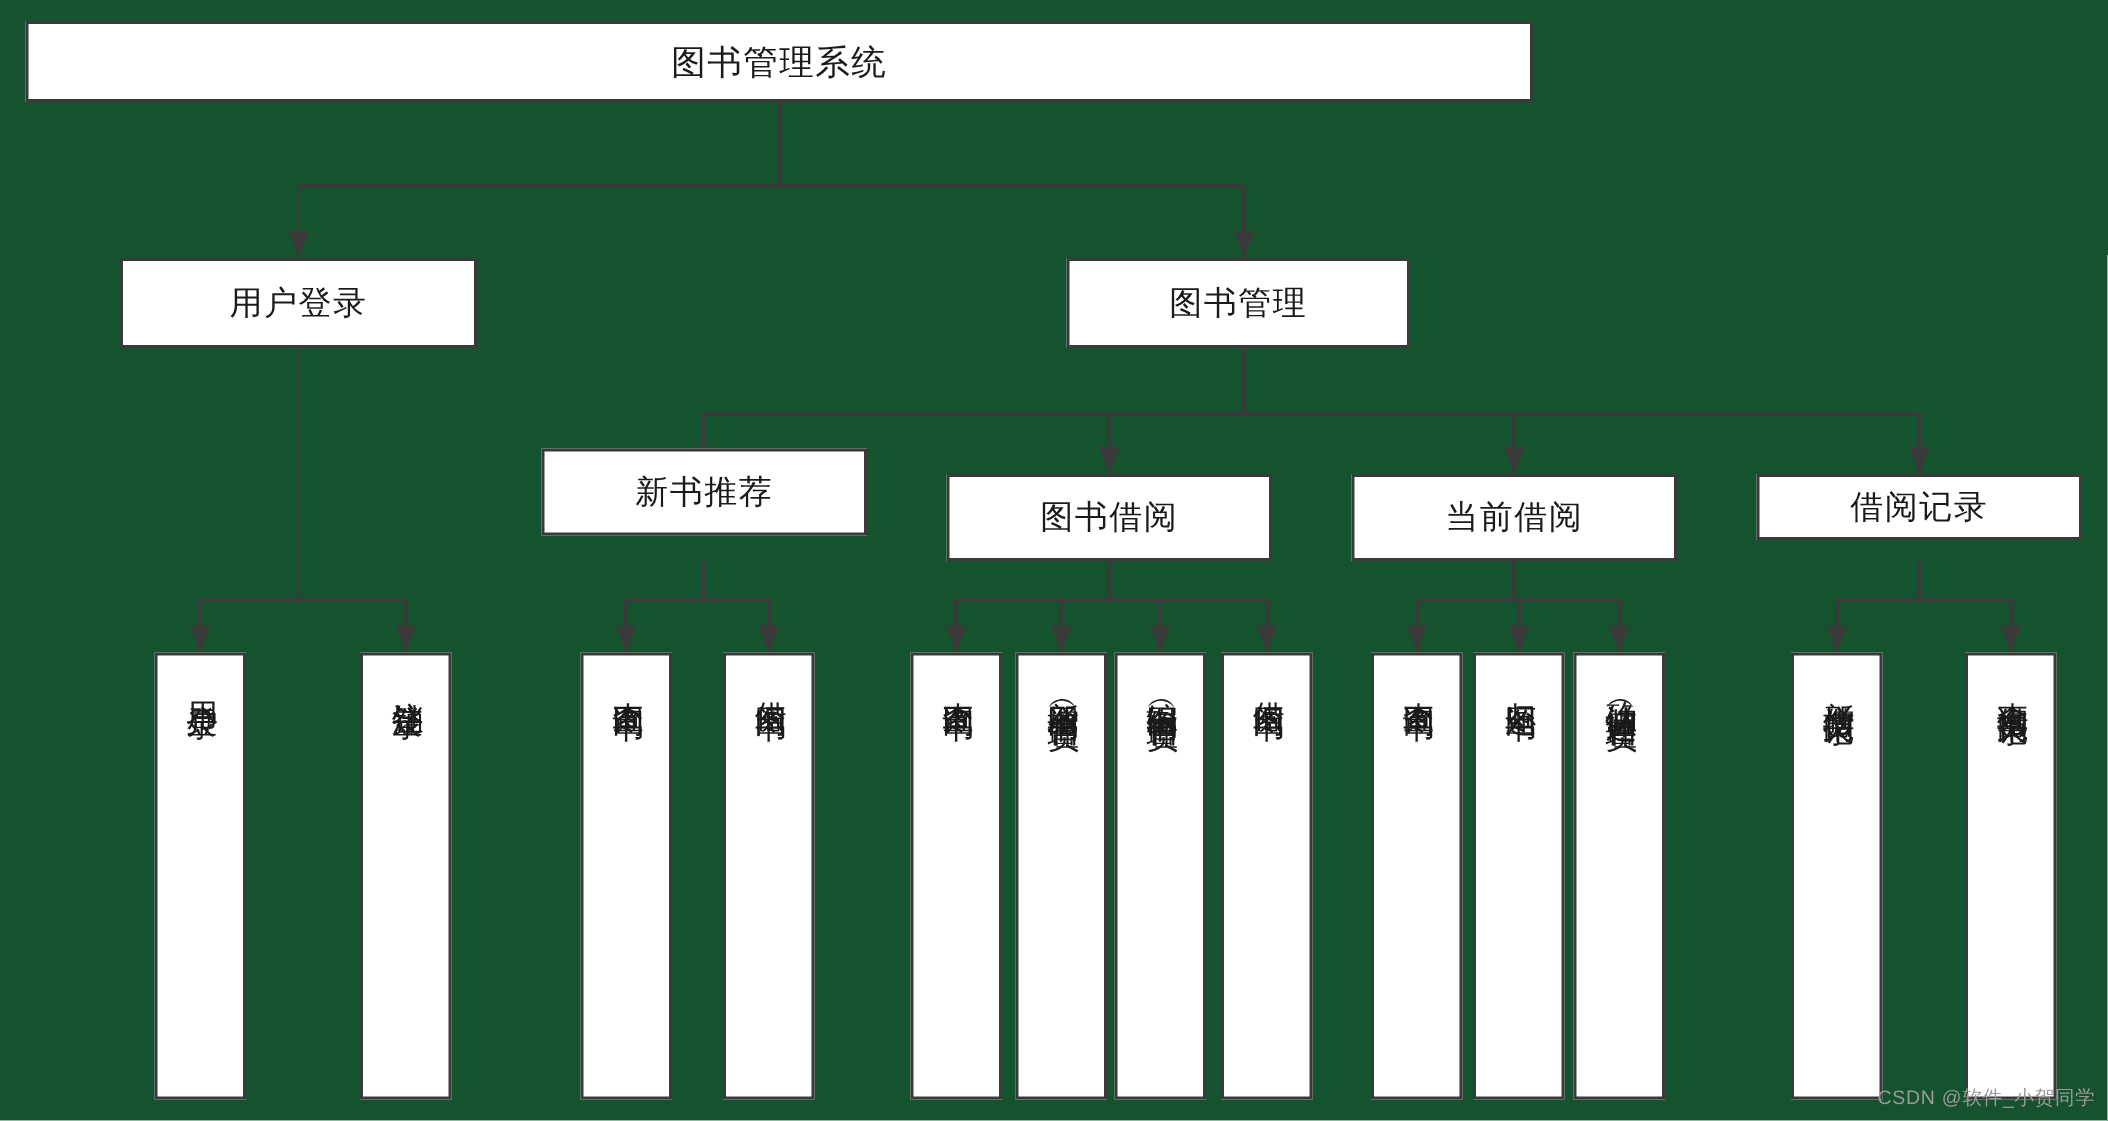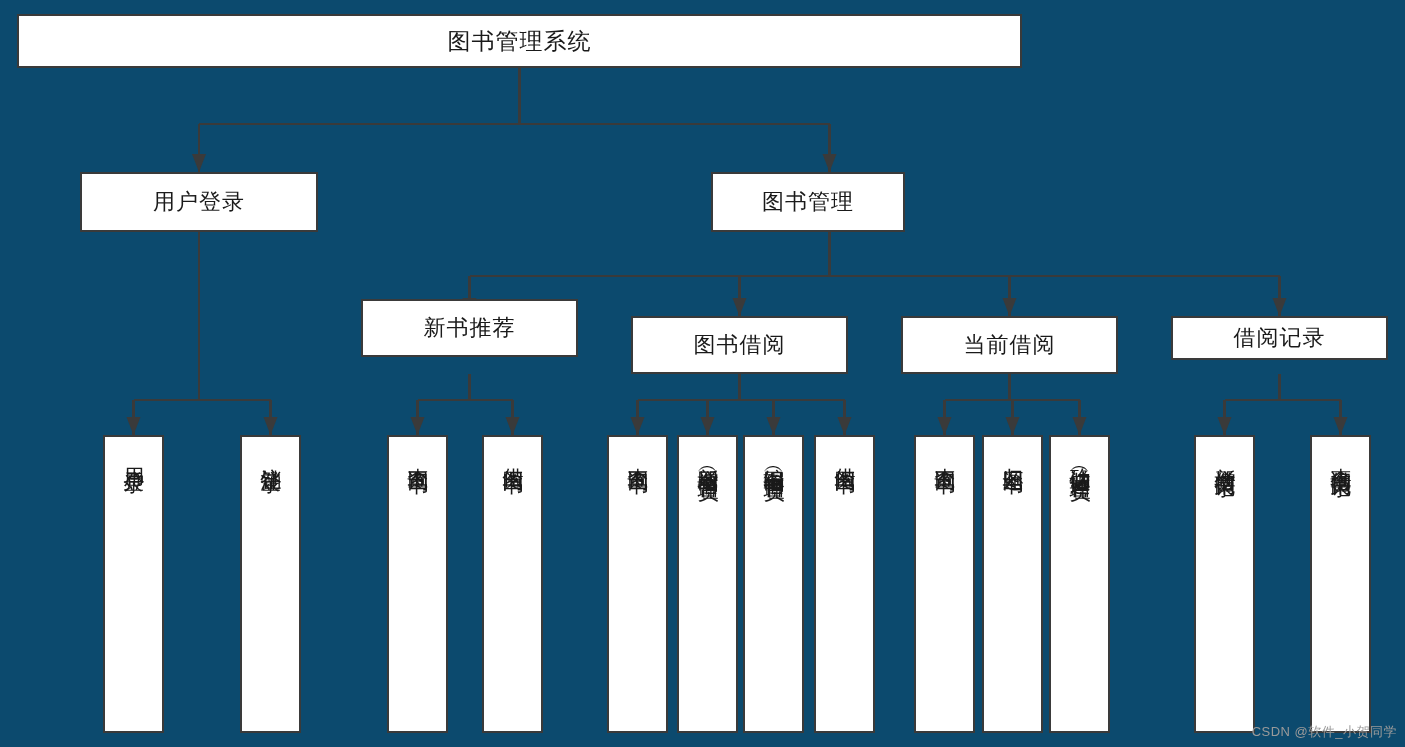--- a/index.html
+++ b/index.html
@@ -8,21 +8,21 @@
     padding: 0;
     background: #ffffff;
   }
   body {
     font-family: "Liberation Sans", "DejaVu Sans", sans-serif;
   }
   #diagram-root {
     position: relative;
     width: 1405px;
     height: 747px;
-    background: #0c4a6e;
+    background: #14532d;
     overflow: hidden;
   }
   svg#connectors {
     position: absolute;
     left: 0;
     top: 0;
     width: 1405px;
     height: 747px;
   }
   .node {
@@ -125,21 +125,21 @@
       <line x1="1224.5" y1="400" x2="1340.5" y2="400" stroke="#3a3a3a" stroke-width="2.5" shape-rendering="crispEdges"></line>
       <line x1="1224.5" y1="400" x2="1224.5" y2="435" stroke="#3a3a3a" stroke-width="2.5" shape-rendering="crispEdges"></line>
       <polygon points="1217.5,417 1231.5,417 1224.5,435" fill="#3a3a3a"></polygon>
       <line x1="1340.5" y1="400" x2="1340.5" y2="435" stroke="#3a3a3a" stroke-width="2.5" shape-rendering="crispEdges"></line>
       <polygon points="1333.5,417 1347.5,417 1340.5,435" fill="#3a3a3a"></polygon>
     </svg>
 
   <div class="node root horiz" style="left: 17px; top: 14px; width: 1005px; height: 54px;">图书管理系统</div>
 
   <div class="node horiz" style="left: 80px; top: 172px; width: 238px; height: 60px;">用户登录</div>
-  <div class="node horiz" style="left: 711px; top: 172px; width: 194px; height: 60px;">图书管理</div>
+  <div class="node horiz" style="left: 711px; top: 172px; width: 229px; height: 60px;">图书管理</div>
 
   <div class="node horiz" style="left: 361px; top: 299px; width: 217px; height: 58px;">新书推荐</div>
   <div class="node horiz" style="left: 631px; top: 316px; width: 217px; height: 58px;">图书借阅</div>
   <div class="node horiz" style="left: 901px; top: 316px; width: 217px; height: 58px;">当前借阅</div>
   <div class="node horiz" style="left: 1171px; top: 316px; width: 217px; height: 44px;">借阅记录</div>
 
   <div class="node leaf" style="left: 103px; top: 435px; width: 61px; height: 298px;">
     <span class="leaf-label">用户登录</span>
   </div>
   <div class="node leaf" style="left: 240px; top: 435px; width: 61px; height: 298px;">

